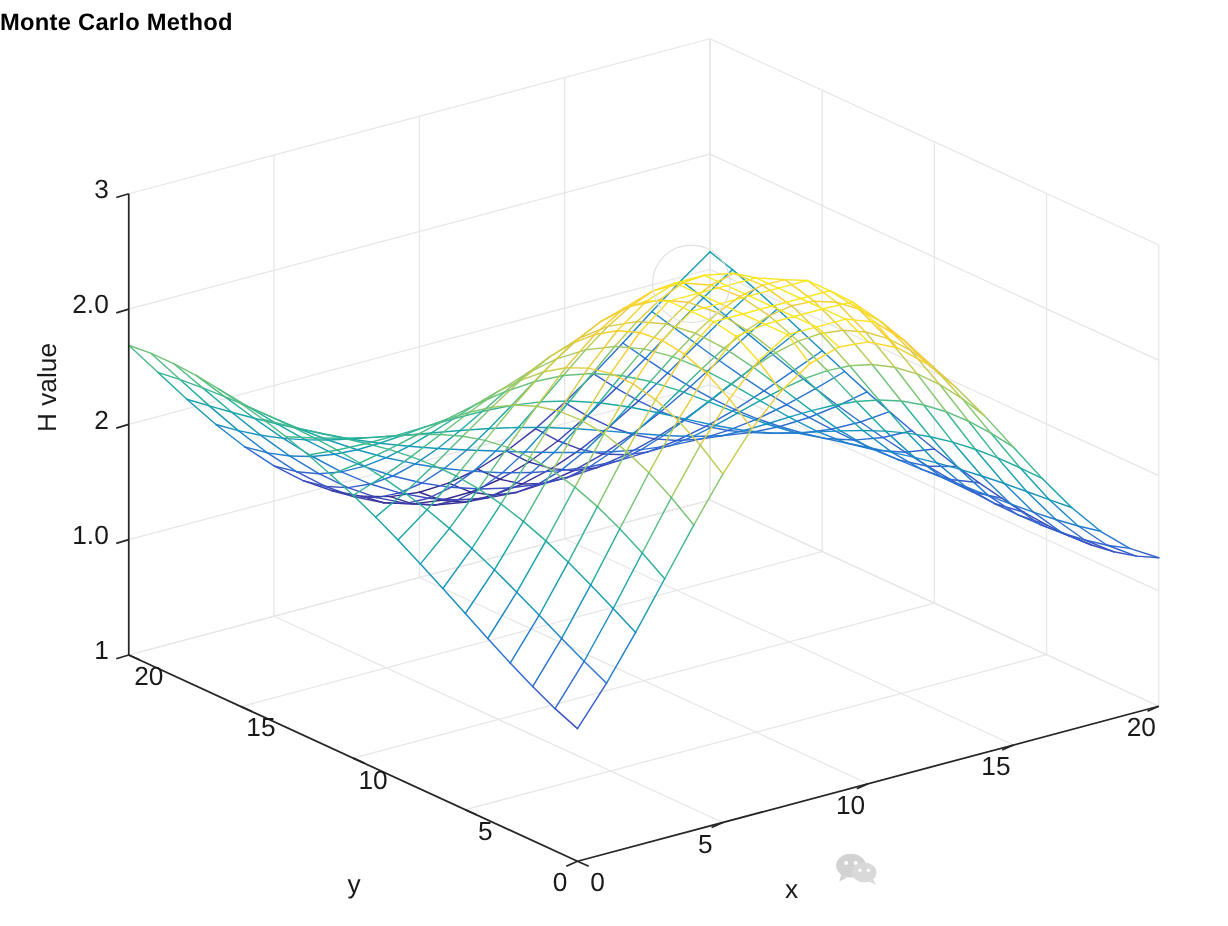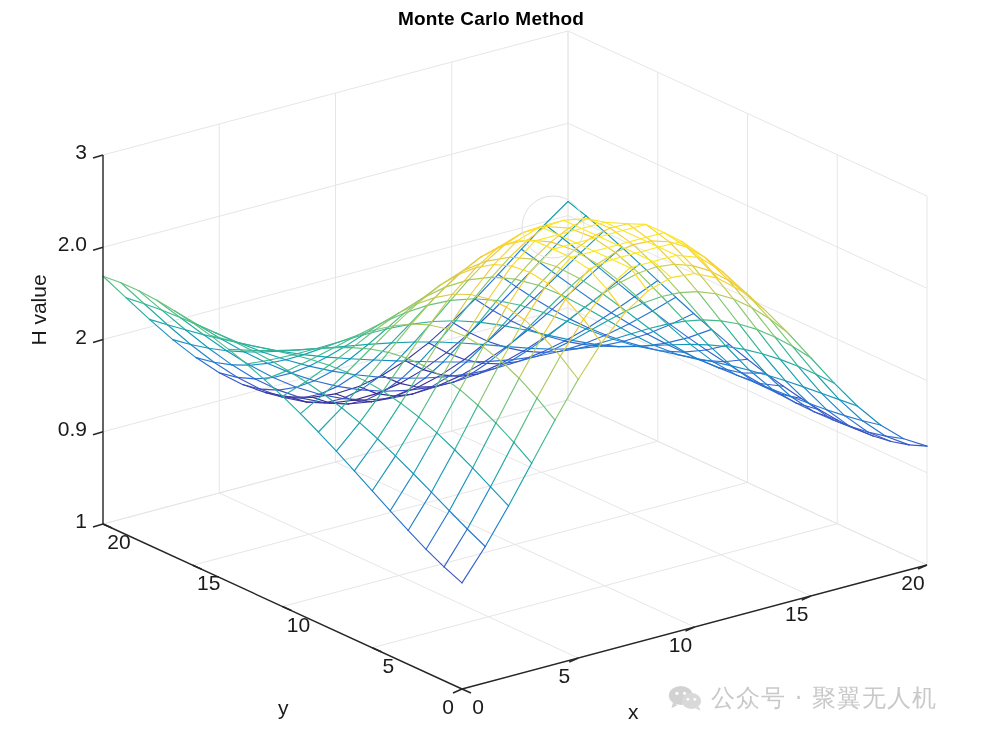--- a/index.html
+++ b/index.html
@@ -19,21 +19,20 @@
     left: 0;
     top: 0;
     width: 982px;
     height: 741px;
   }
   .plot-title {
     position: absolute;
     left: 0;
     top: 8px;
     width: 982px;
-    text-align: center;
     font-family: "Liberation Sans", sans-serif;
     font-size: 19px;
     font-weight: bold;
     color: #000000;
     letter-spacing: 0.2px;
   }
   .axis-label {
     position: absolute;
     font-family: "Liberation Sans", sans-serif;
     font-size: 21px;
@@ -997,33 +996,32 @@
       <div class="tick-label" style="left: 564.25px; top: 664px; transform: translateX(-50%);">5</div>
       <div class="tick-label" style="left: 680.5px; top: 633px; transform: translateX(-50%);">10</div>
       <div class="tick-label" style="left: 796.75px; top: 602px; transform: translateX(-50%);">15</div>
       <div class="tick-label" style="left: 913px; top: 571px; transform: translateX(-50%);">20</div>
       <div class="tick-label" style="left: 119px; top: 530px; transform: translateX(-50%);">20</div>
       <div class="tick-label" style="left: 208.75px; top: 571.25px; transform: translateX(-50%);">15</div>
       <div class="tick-label" style="left: 298.5px; top: 612.5px; transform: translateX(-50%);">10</div>
       <div class="tick-label" style="left: 388.25px; top: 653.75px; transform: translateX(-50%);">5</div>
       <div class="tick-label" style="left: 478px; top: 695px; transform: translateX(-50%);">0</div>
       <div class="tick-label" style="left: 87px; top: 509px; transform: translateX(-100%);">1</div>
-      <div class="tick-label" style="left: 87px; top: 416.75px; transform: translateX(-100%);">0.9</div>
+      <div class="tick-label" style="left: 87px; top: 416.75px; transform: translateX(-100%);">1.0</div>
       <div class="tick-label" style="left: 87px; top: 324.5px; transform: translateX(-100%);">2</div>
       <div class="tick-label" style="left: 87px; top: 232.25px; transform: translateX(-100%);">2.0</div>
       <div class="tick-label" style="left: 87px; top: 140px; transform: translateX(-100%);">3</div>
     </div>
 
   <div class="watermark">
     <svg class="wechat-icon" viewBox="0 0 40 30">
       <ellipse cx="15" cy="12" rx="14" ry="11.2" fill="#d2d2d2"></ellipse>
       <polygon points="6,20 4,27 11,23.5" fill="#d2d2d2"></polygon>
       <circle cx="10.5" cy="9.5" r="1.9" fill="#ffffff"></circle>
       <circle cx="19.5" cy="9.5" r="1.9" fill="#ffffff"></circle>
       <ellipse cx="27.5" cy="18.5" rx="11.5" ry="9.3" fill="#d9d9d9"></ellipse>
       <polygon points="36,25 38.5,30 32,27" fill="#d9d9d9"></polygon>
       <circle cx="23.5" cy="16.5" r="1.6" fill="#ffffff"></circle>
       <circle cx="31.5" cy="16.5" r="1.6" fill="#ffffff"></circle>
     </svg>
-    <span class="watermark-text">公众号 · 聚翼无人机</span>
   </div>
 
 </div>
 
 </body></html>

